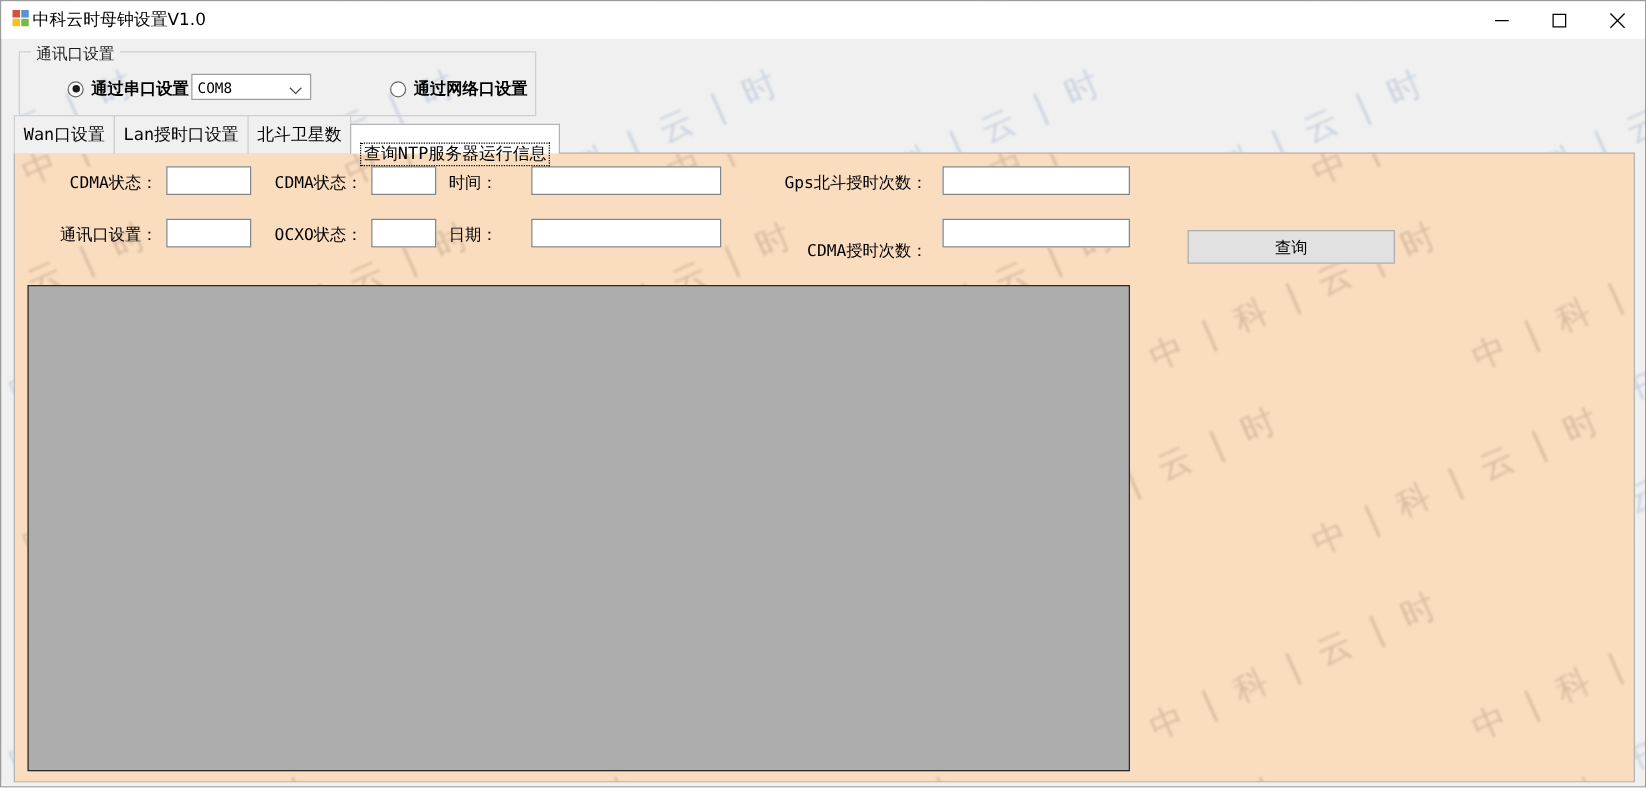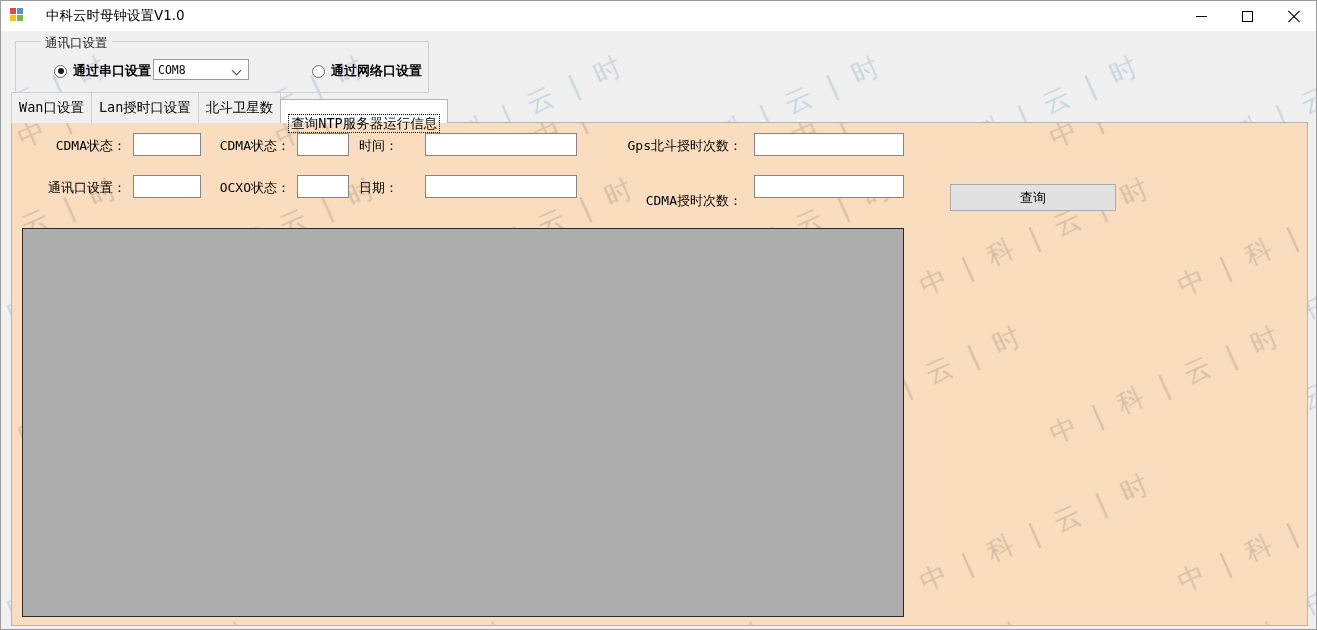--- a/index.html
+++ b/index.html
@@ -63,21 +63,21 @@
     margin-left: 9px;
     width: 16px; height: 16px;
     position: relative;
     flex: none;
   }
   .ti-q {
     position: absolute;
     width: 6px; height: 6px;
   }
   #title-text {
-    margin-left: 20px;
+    margin-left: 0;
     font-size: 13.5px;
     color: #000000;
     font-family: "DejaVu Sans", "Liberation Sans", sans-serif;
   }
   #winctrls {
     margin-left: auto;
     display: flex;
     height: 30px;
   }
   .wc {
@@ -110,21 +110,21 @@
   
   #groupbox {
     position: absolute;
     left: 14px; top: 40px;
     width: 412px; height: 50px;
     border: 1px solid #cfcfcf;
     z-index: 10;
   }
   #groupbox-label {
     position: absolute;
-    left: 40px; top: 34px;
+    left: 24px; top: 34px;
     background: #f0f0f0;
     padding: 0 4px;
     font-size: 12.5px;
     color: #1a1a1a;
     z-index: 11;
     font-family: Liberation Sans, sans-serif;
   }
 
   .radio-row {
     position: absolute;

